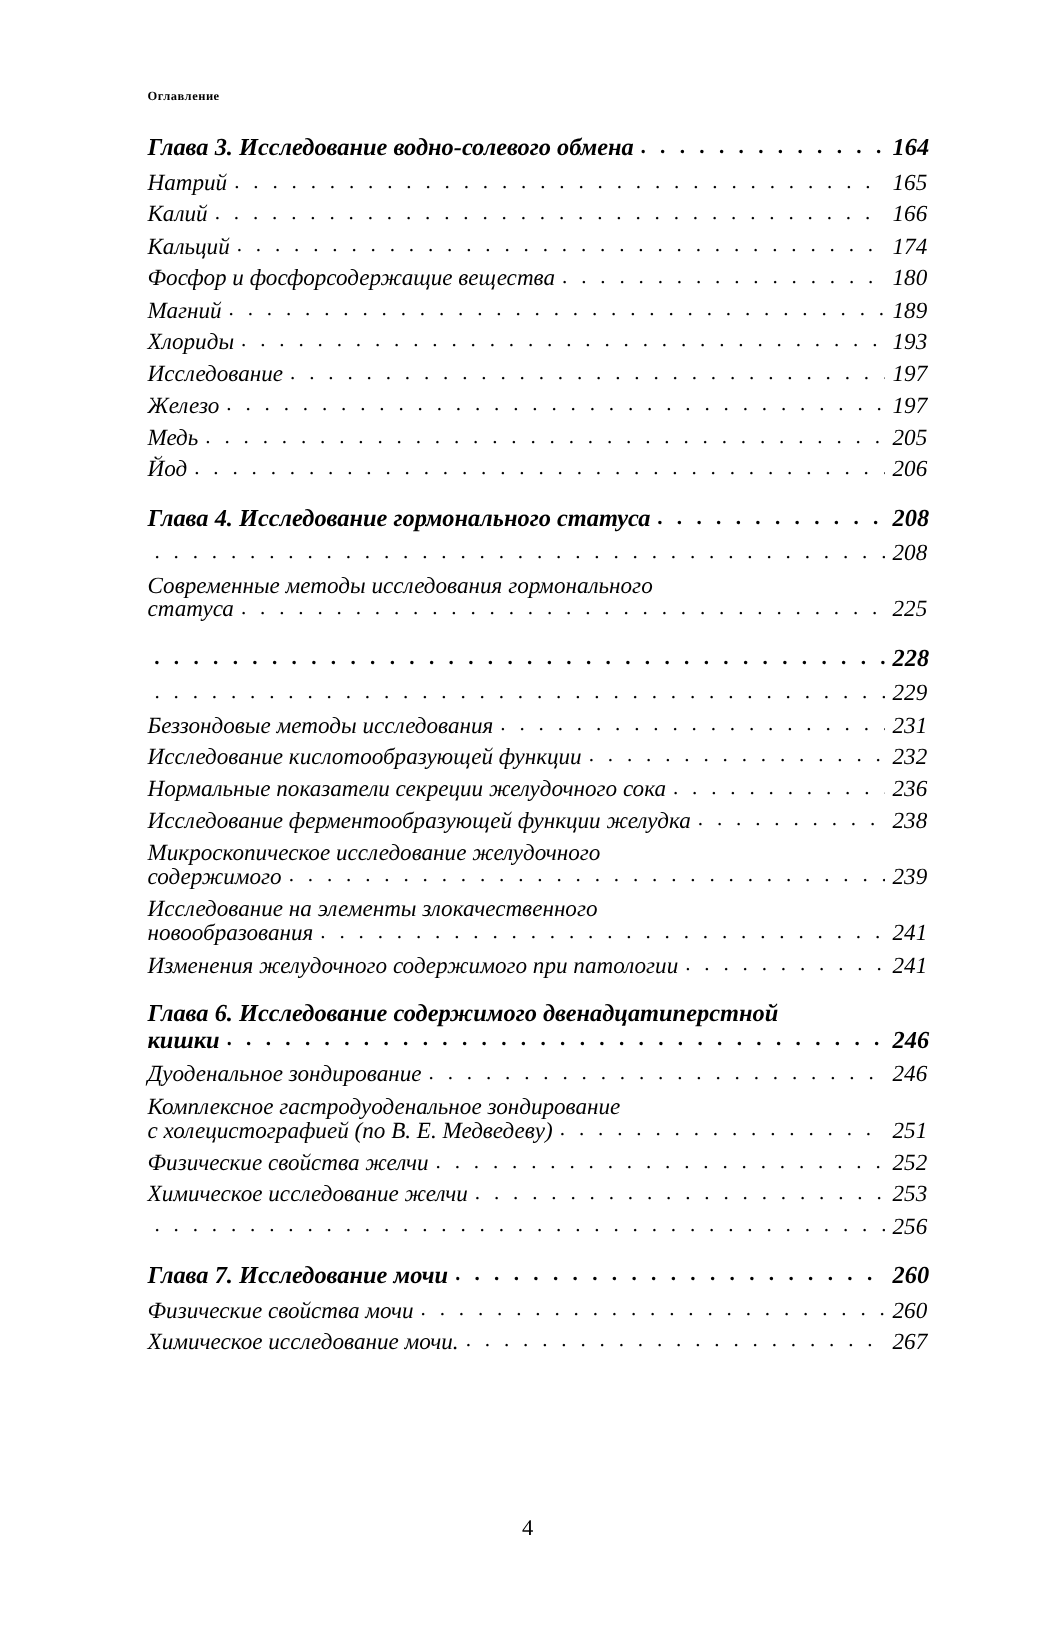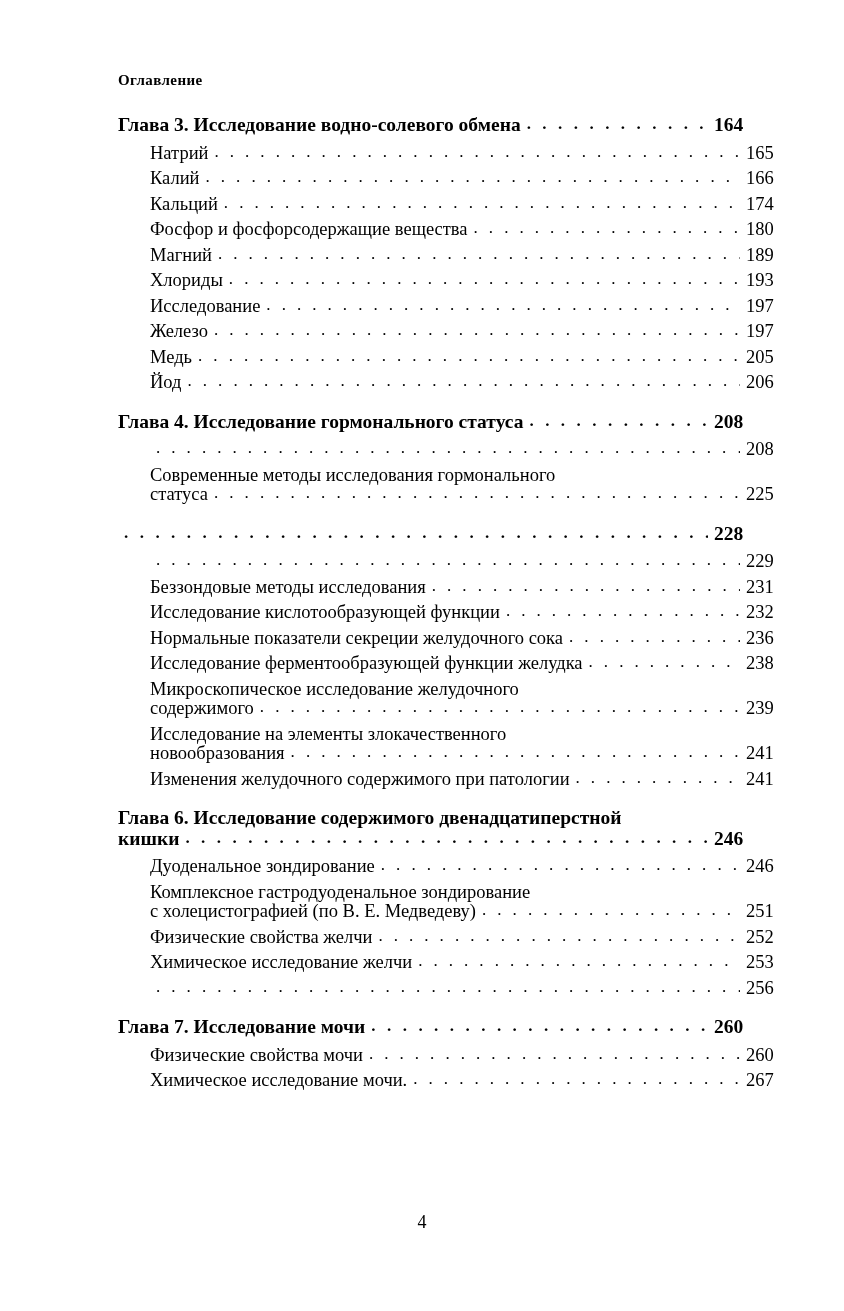--- a/index.html
+++ b/index.html
@@ -19,47 +19,47 @@
     position: absolute;
     left: 0; top: 0;
     width: 844px;
     height: 1311px;
     box-sizing: border-box;
     padding: 72px 88px 40px 118px;
   }
   .running-head {
     font-family: "Liberation Serif", serif;
     font-weight: bold;
-    font-size: 15px;
+    font-size: 10px;
     letter-spacing: 0.4px;
     margin: 0 0 26px 0;
   }
   .toc {
     display: block;
   }
   .entry {
     display: flex;
     align-items: baseline;
     width: 100%;
     line-height: 1.0;
     margin-bottom: 7px;
+    font-style: italic;
   }
   .entry.chapter {
     font-weight: bold;
     font-size: 19.5px;
     margin-top: 20px;
     margin-bottom: 9px;
     margin-left: 0;
   }
   .entry.chapter.first {
     margin-top: 0;
   }
   .entry.sub {
     font-size: 18.5px;
-    margin-left: 32px;
   }
   .entry .label {
     white-space: pre;
     flex: 0 0 auto;
   }
   .entry .leader {
     flex: 1 1 auto;
     overflow: hidden;
     white-space: nowrap;
     margin: 0 6px;

